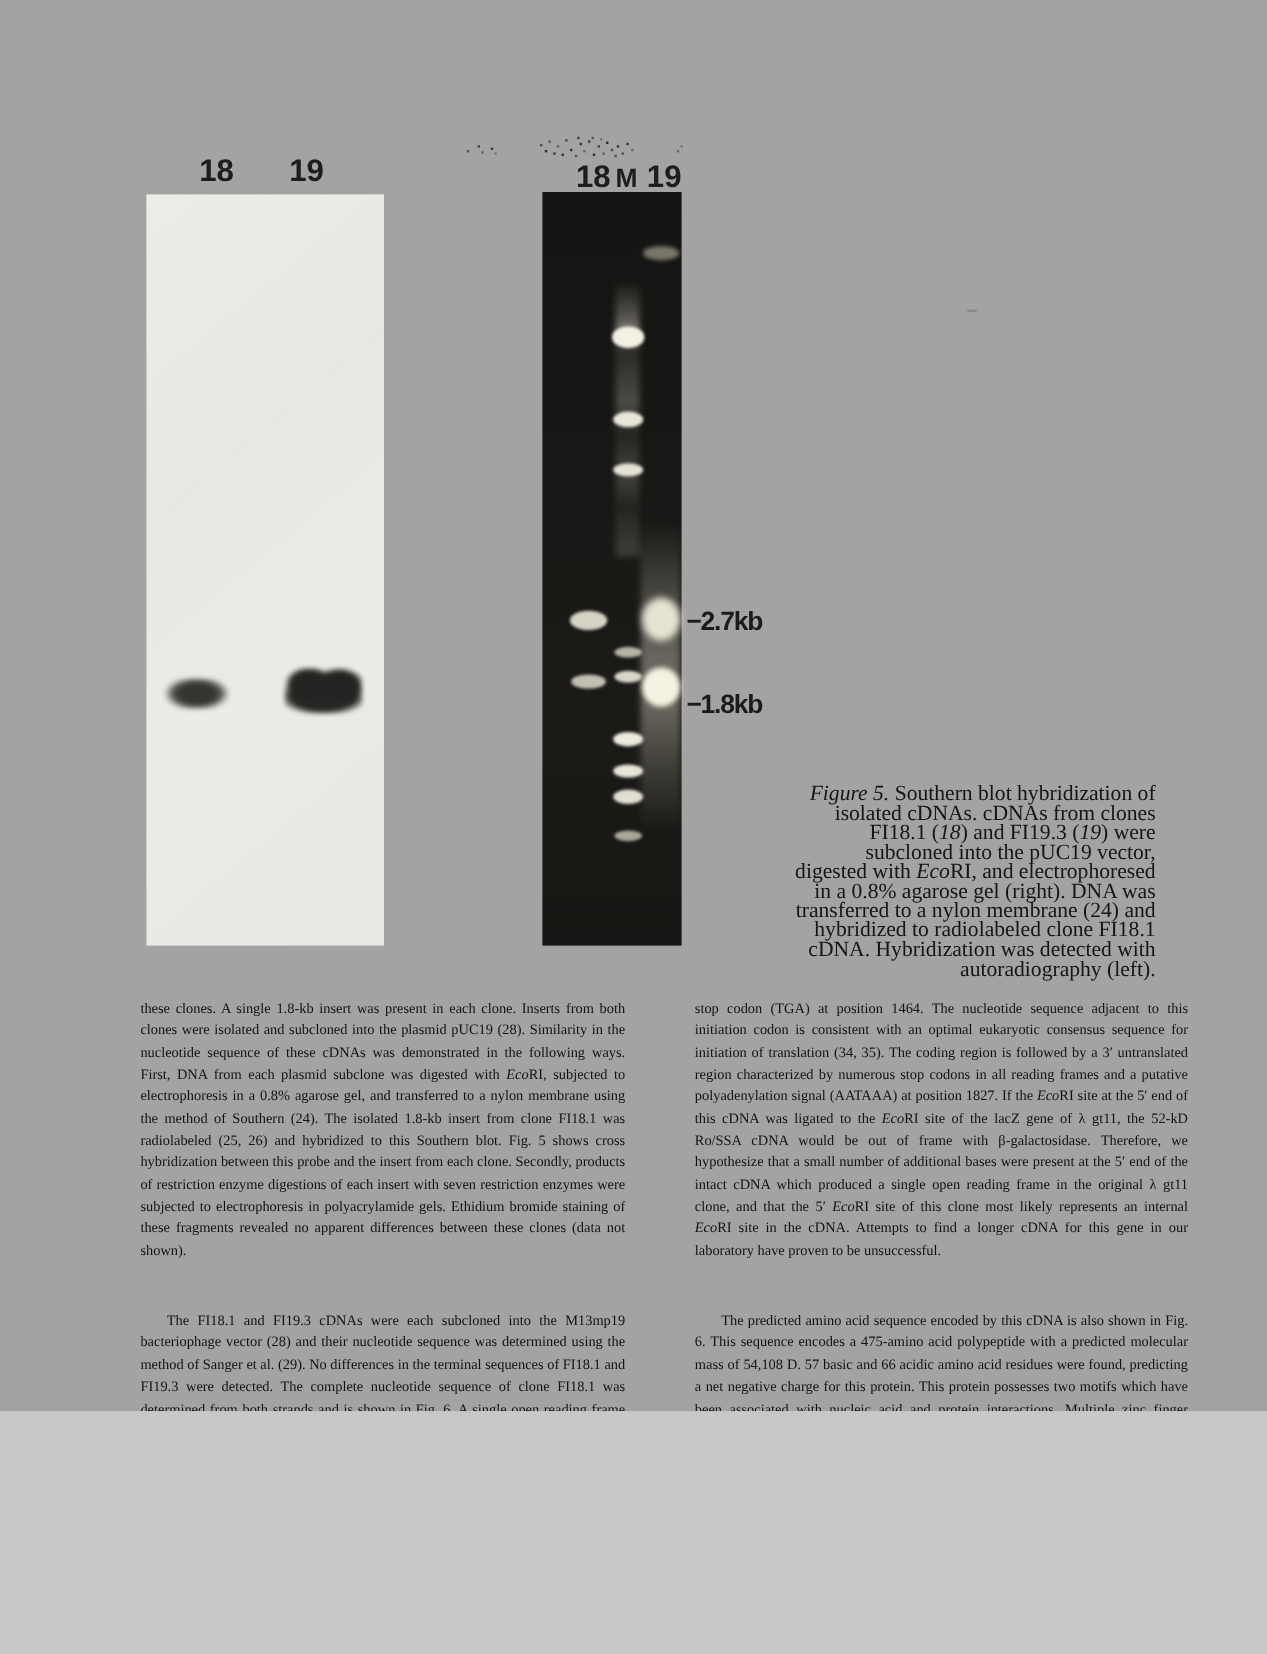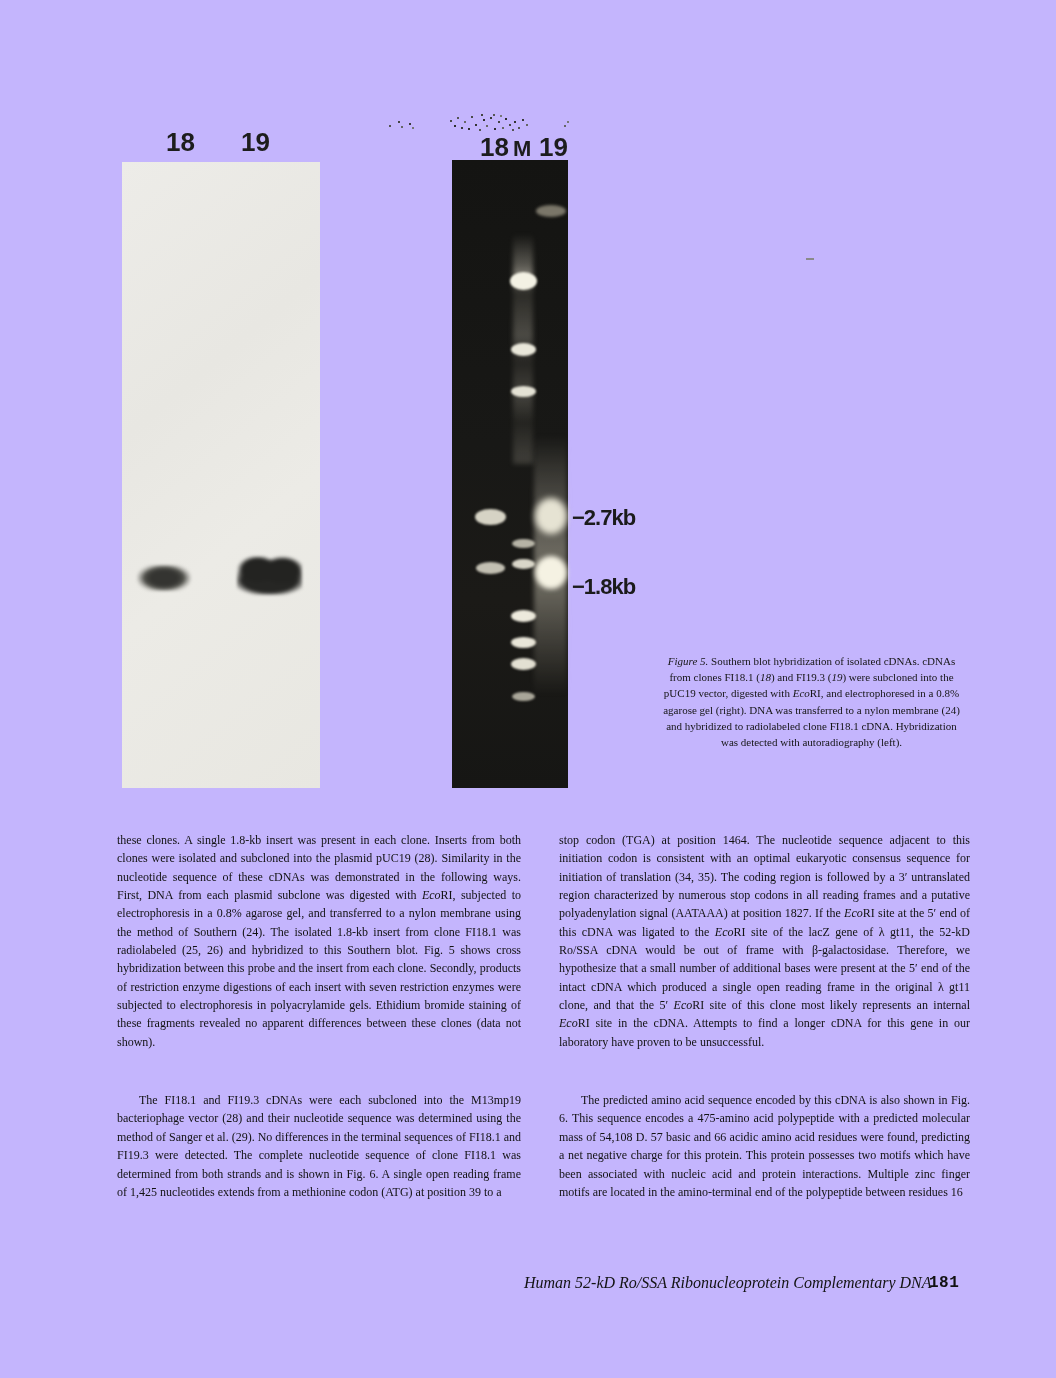--- a/index.html
+++ b/index.html
@@ -1,18 +1,18 @@
 <!DOCTYPE html>
 <html><head>
 <meta charset="utf-8">
 <style>
   html,body { margin:0; padding:0; background:#c8c8c8; }
   .page {
-    position:relative; width:1056px; height:1378px; margin:0 auto;
-    background:#c4b5fd; color:#151515; overflow:hidden;
+    position:relative; width:1056px; height:1176px; margin:0 auto;
+    background:#a3a3a3; color:#151515; overflow:hidden;
     font-family:"Liberation Serif", serif;
   }
 
   
   .autorad {
     position:absolute; left:122px; top:162px; width:198px; height:626px;
     background:linear-gradient(140deg,#edecE8 0%,#e8e7e2 35%,#ecebe6 60%,#e8e7e1 100%);
   }
   .aband { position:absolute; filter:blur(1.6px); }
   .aband-18 {
@@ -57,30 +57,30 @@
     position:absolute; left:572px; font-family:"Liberation Sans", sans-serif;
     font-weight:bold; font-size:22px; color:#1b1b1b; letter-spacing:-1px;
   }
 
   .speckle { position:absolute; width:2px; height:2px; background:transparent; }
   .stray-mark { position:absolute; background:#8a8a8a; }
 
   
   .caption {
     position:absolute; left:660px; top:653px; width:303px;
-    font-size:11px; line-height:16.2px; color:#151515; text-align:center;
+    font-size:18px; line-height:16.2px; color:#151515; text-align:right;
   }
 
   
   .col {
     position:absolute; top:831px; text-align:justify;
     font-size:12px; line-height:18.35px; color:#121212;
   }
   .col-left  { left:117px; width:404px; }
-  .col-right { left:559px; width:411px; }
+  .col-right { left:579px; width:411px; }
   .col p { margin:0; padding:0; }
   .col p.indented { text-indent:22px;margin-top:40px; }
 
   .it { font-style:italic; }
 
   
   .footer-title {
     position:absolute; left:524px; top:1274px; font-style:italic;
     font-size:16px; color:#131313;
   }

